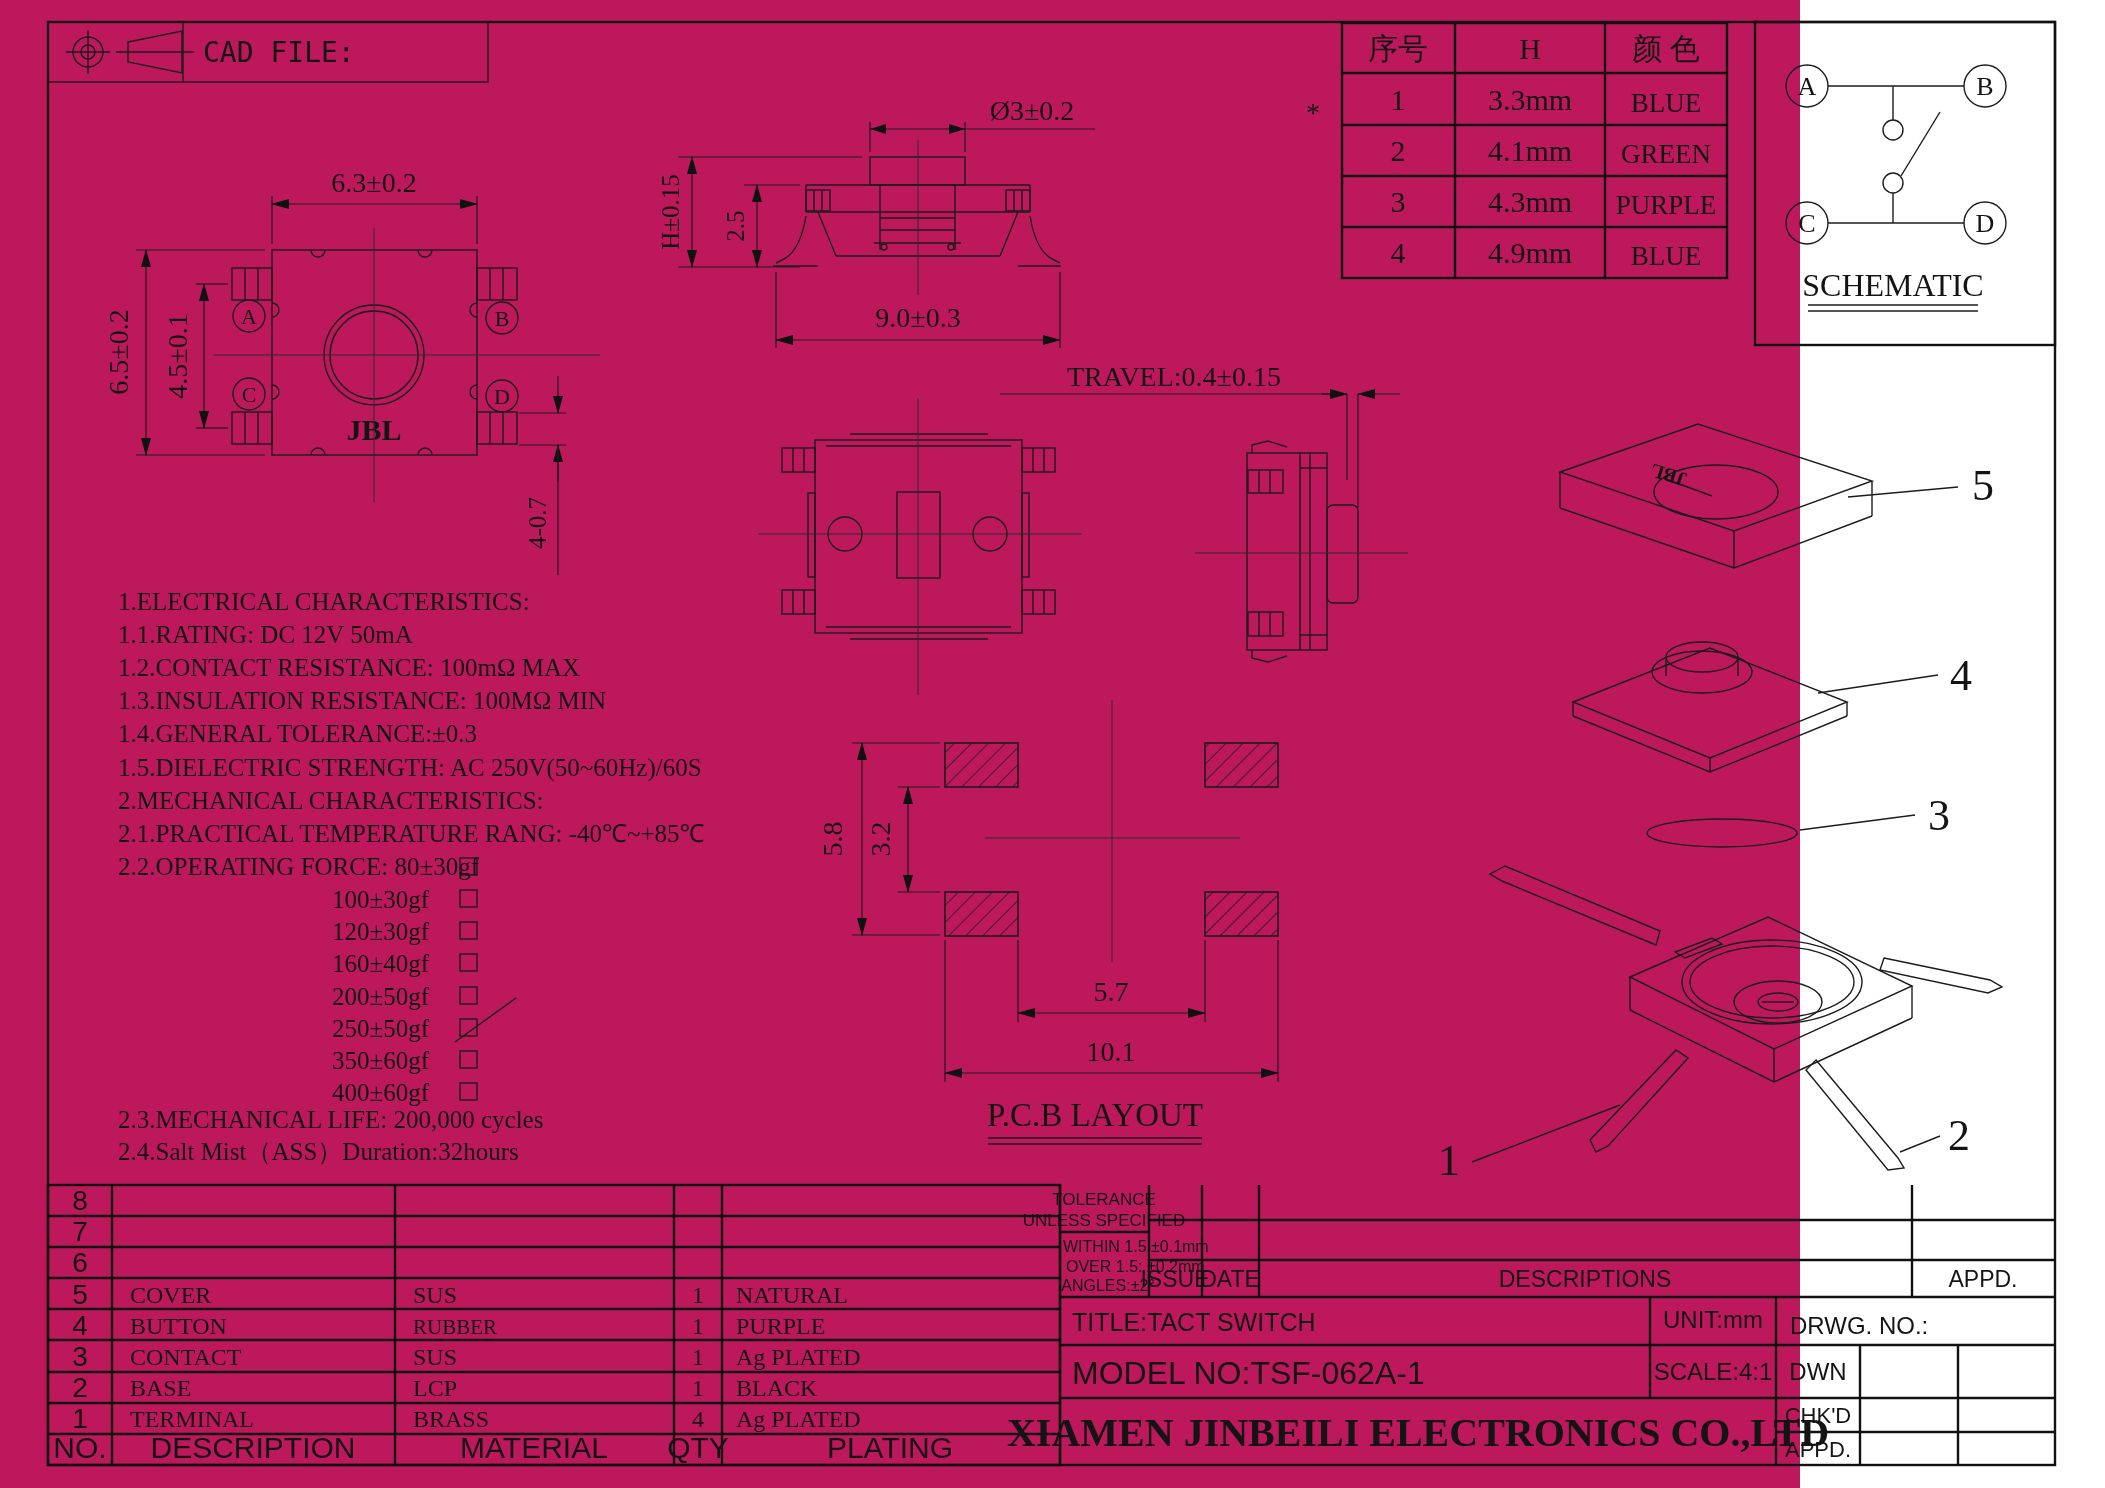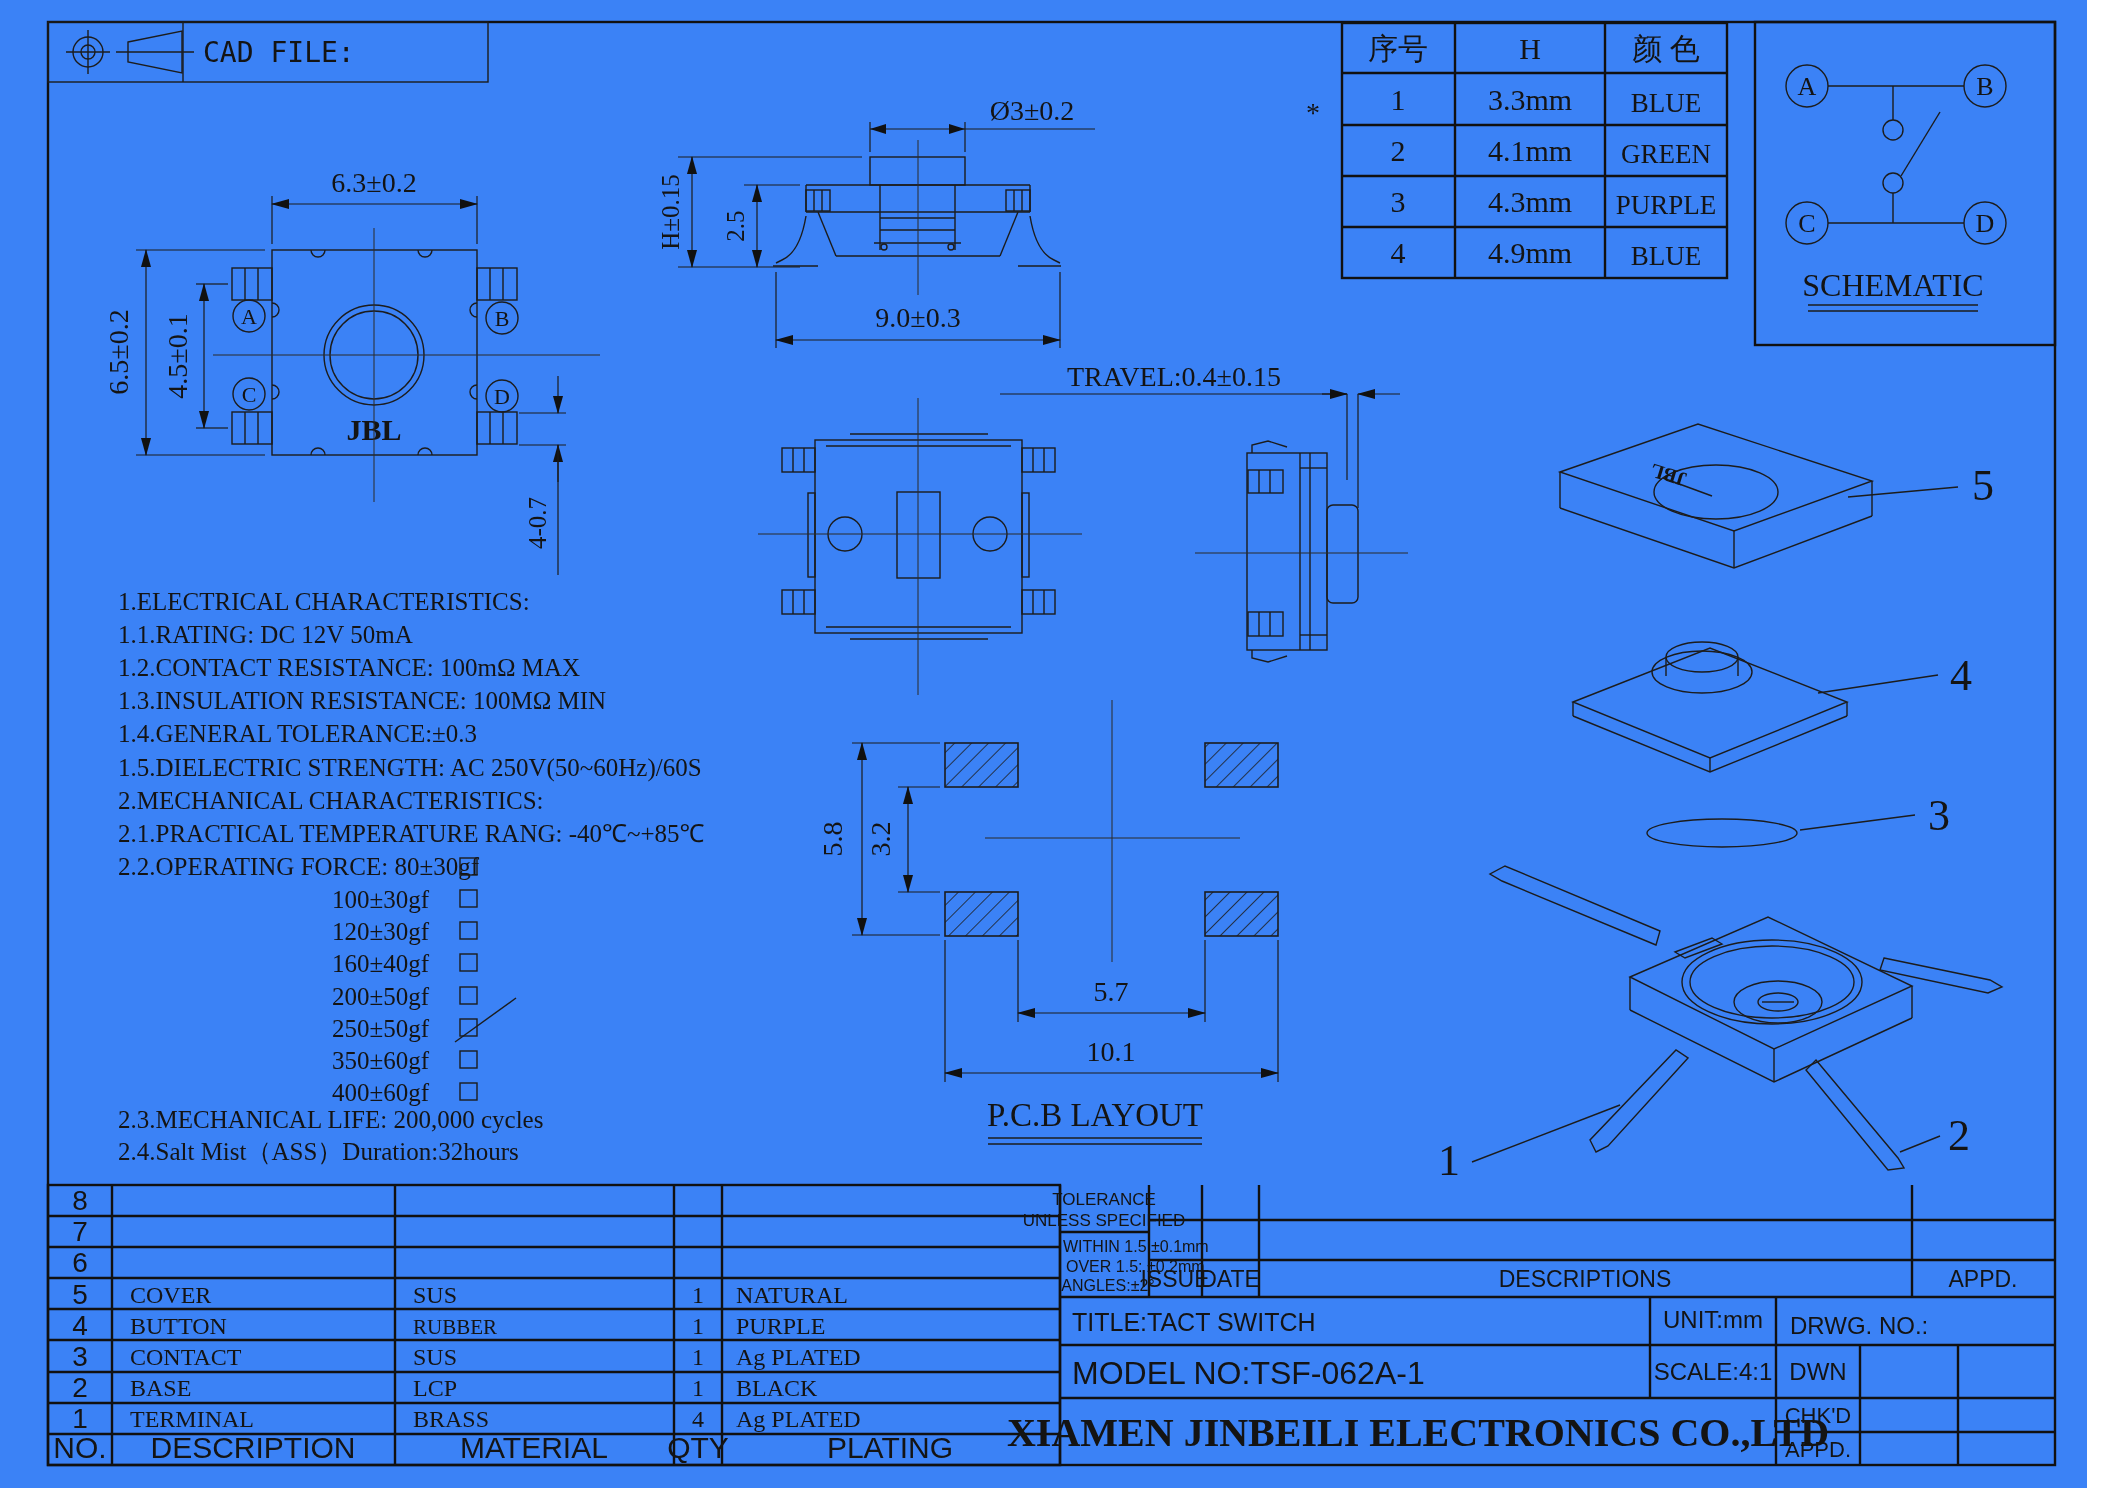--- a/index.html
+++ b/index.html
@@ -1,16 +1,16 @@
 <!DOCTYPE html>
 <html><head>
 <meta charset="utf-8">
 <style>
   html,body{margin:0;padding:0;background:#fff;}
-  .sheet{width:2087px;height:1488px;position:relative;background:#3b82f6;}
+  .sheet{width:1800px;height:1488px;position:relative;background:#be185d;}
   svg{display:block;}
   svg text{fill:#141414;}
   .ln{stroke:#1c1c1c;stroke-width:1.4;fill:none;}
   .ln2{stroke:#111;stroke-width:2.4;fill:none;}
   .dimln{stroke:#1c1c1c;stroke-width:1.2;fill:none;}
   .cl{stroke:#2a2a2a;stroke-width:1;fill:none;}
   .t-dim{font-family:"Liberation Serif",serif;font-size:28px;}
   .t-dim-s{font-family:"Liberation Serif",serif;font-size:25px;}
   .t-note{font-family:"Liberation Serif",serif;font-size:25px;}
   .t-sans{font-family:"Liberation Sans",sans-serif;}

